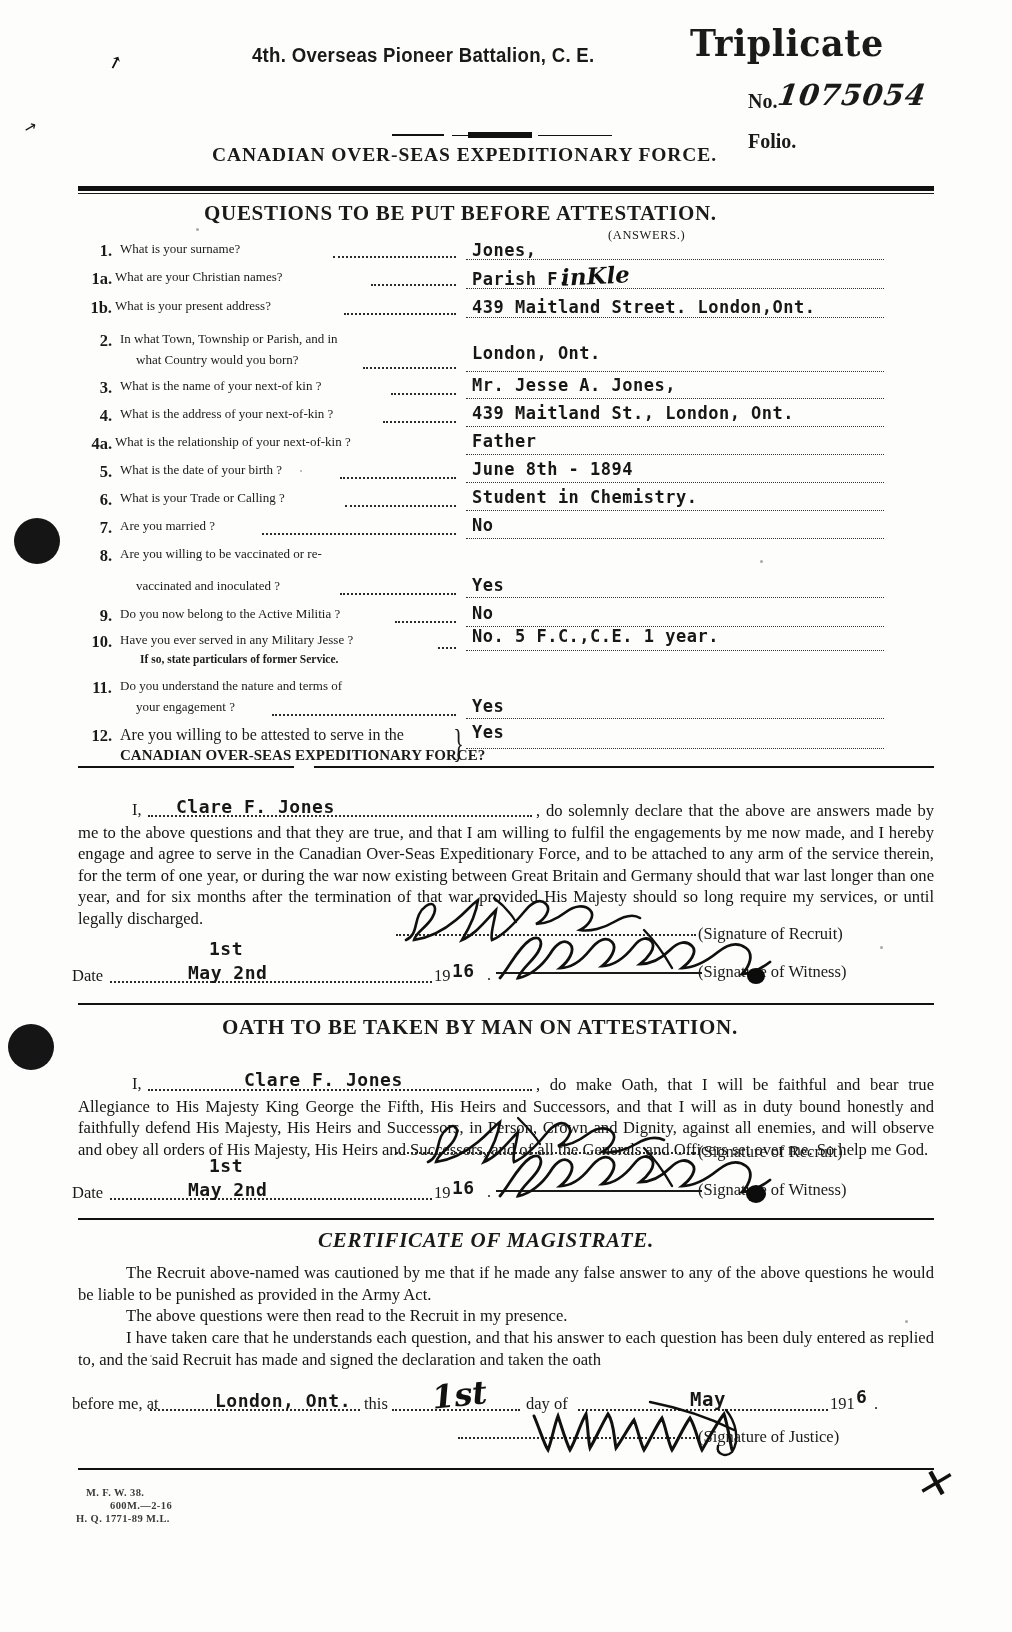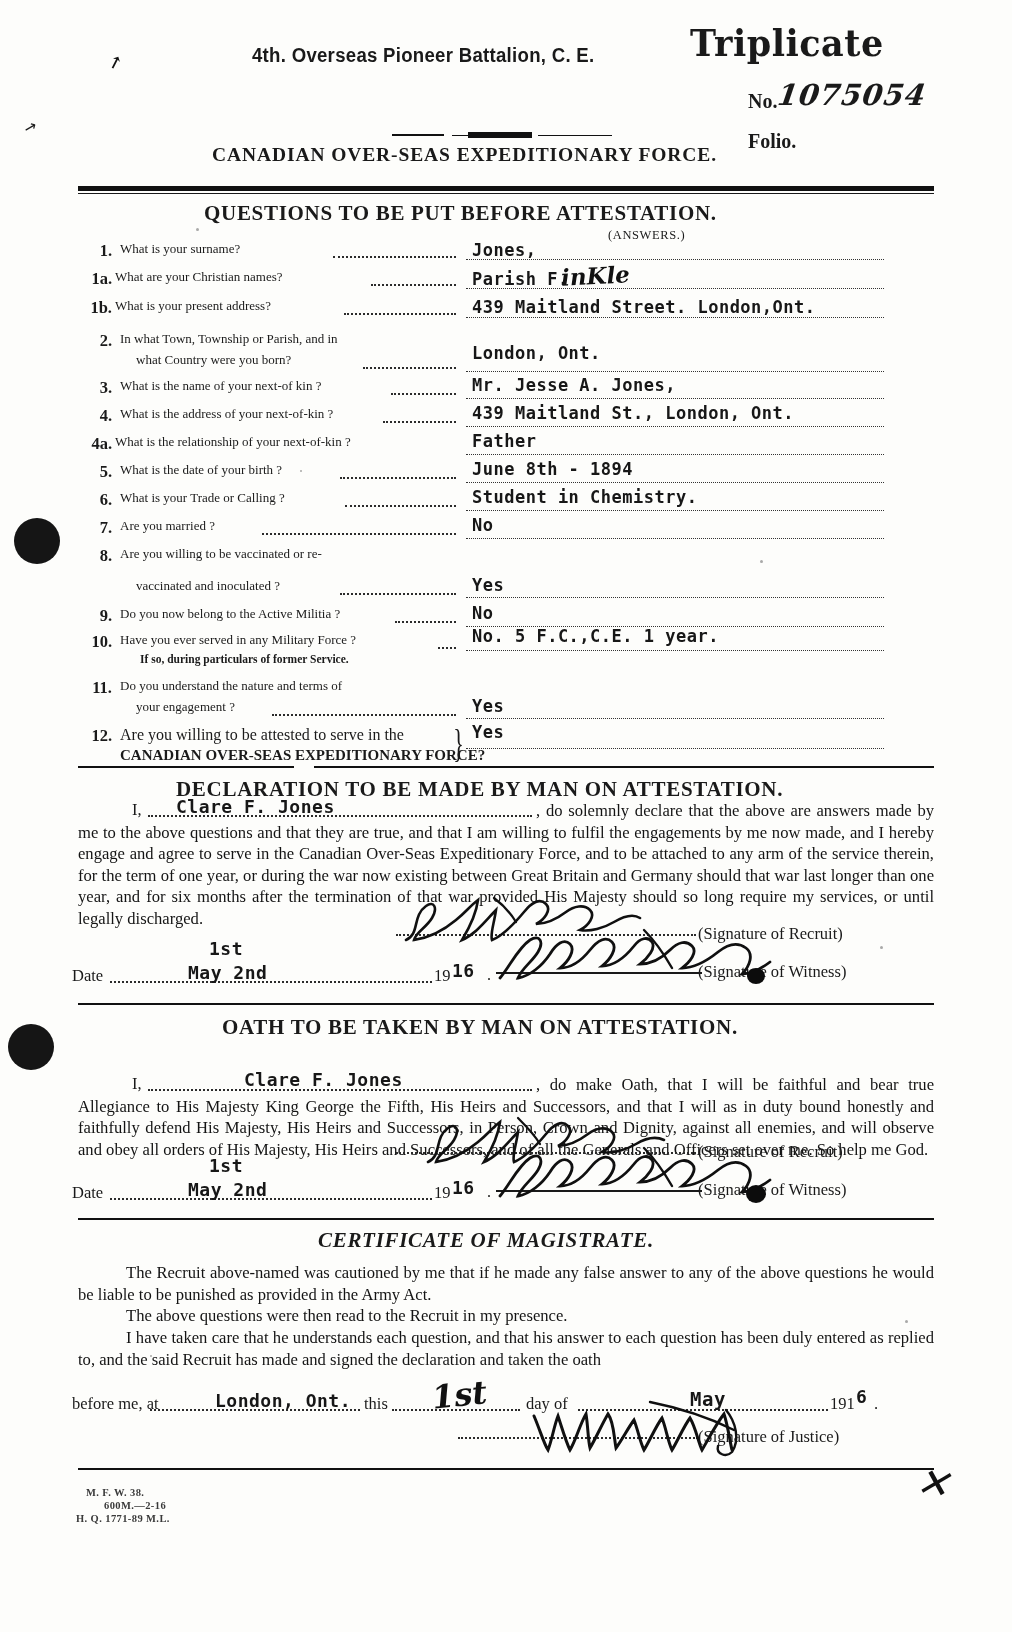--- a/index.html
+++ b/index.html
@@ -163,21 +163,21 @@
   <div class="abs hand" style="left:561px;top:262px;font-size:23px;transform:rotate(-3deg);">inKle</div>
 
   <div class="qnum" style="left:74px;top:298px;width:38px;">1b.</div>
   <div class="qtxt" style="left:115px;top:298px;">What is your present address?</div>
   <div class="leader" style="left:344px;top:313px;width:112px;"></div>
   <div class="ansline" style="left:466px;top:317px;width:418px;"></div>
   <div class="abs typed" style="left:472px;top:297px;font-size:17px;">439 Maitland Street. London,Ont.</div>
 
   <div class="qnum" style="left:78px;top:331px;width:34px;">2.</div>
   <div class="qtxt" style="left:120px;top:331px;">In what Town, Township or Parish, and in</div>
-  <div class="qtxt" style="left:136px;top:352px;">what Country were you born?</div>
+  <div class="qtxt" style="left:136px;top:352px;">what Country would you born?</div>
   <div class="leader" style="left:363px;top:367px;width:93px;"></div>
   <div class="ansline" style="left:466px;top:371px;width:418px;"></div>
   <div class="abs typed" style="left:472px;top:343px;font-size:17px;">London, Ont.</div>
 
   <div class="qnum" style="left:78px;top:378px;width:34px;">3.</div>
   <div class="qtxt" style="left:120px;top:378px;">What is the name of your next-of kin ?</div>
   <div class="leader" style="left:391px;top:393px;width:65px;"></div>
   <div class="ansline" style="left:466px;top:398px;width:418px;"></div>
   <div class="abs typed" style="left:472px;top:375px;font-size:17px;">Mr. Jesse A. Jones,</div>
 
@@ -217,44 +217,43 @@
   <div class="ansline" style="left:466px;top:597px;width:418px;"></div>
   <div class="abs typed" style="left:472px;top:575px;font-size:17px;">Yes</div>
 
   <div class="qnum" style="left:78px;top:606px;width:34px;">9.</div>
   <div class="qtxt" style="left:120px;top:606px;">Do you now belong to the Active Militia ?</div>
   <div class="leader" style="left:395px;top:621px;width:61px;"></div>
   <div class="ansline" style="left:466px;top:626px;width:418px;"></div>
   <div class="abs typed" style="left:472px;top:603px;font-size:17px;">No</div>
 
   <div class="qnum" style="left:70px;top:632px;width:42px;">10.</div>
-  <div class="qtxt" style="left:120px;top:632px;">Have you ever served in any Military Force ?</div>
+  <div class="qtxt" style="left:120px;top:632px;">Have you ever served in any Military Jesse ?</div>
   <div class="leader" style="left:438px;top:647px;width:18px;"></div>
-  <div class="abs smallnote" style="left:140px;top:653px;">If so, during particulars of former Service.</div>
+  <div class="abs smallnote" style="left:140px;top:653px;">If so, state particulars of former Service.</div>
   <div class="ansline" style="left:466px;top:650px;width:418px;"></div>
   <div class="abs typed" style="left:472px;top:626px;font-size:17px;">No. 5 F.C.,C.E. 1 year.</div>
 
   <div class="qnum" style="left:70px;top:678px;width:42px;">11.</div>
   <div class="qtxt" style="left:120px;top:678px;">Do you understand  the  nature and  terms of</div>
   <div class="qtxt" style="left:136px;top:699px;">your engagement ?</div>
   <div class="leader" style="left:272px;top:714px;width:184px;"></div>
   <div class="ansline" style="left:466px;top:718px;width:418px;"></div>
   <div class="abs typed" style="left:472px;top:696px;font-size:17px;">Yes</div>
 
   <div class="qnum" style="left:70px;top:726px;width:42px;">12.</div>
   <div class="qtxt" style="left:120px;top:726px;font-size:16px;">Are you willing to be attested to serve in the</div>
   <div class="qtxt smallcaps" style="left:120px;top:747px;">CANADIAN OVER-SEAS EXPEDITIONARY FORCE?</div>
   <div class="abs" style="left:449px;top:722px;font-size:40px;font-family:'Liberation Serif',serif;line-height:44px;transform:scaleX(.55);">}</div>
   <div class="ansline" style="left:466px;top:748px;width:418px;"></div>
   <div class="abs typed" style="left:472px;top:722px;font-size:17px;">Yes</div>
 
   <div class="rule-thin" style="left:78px;top:766px;width:216px;height:2px;background:#111;"></div>
   <div class="rule-thin" style="left:314px;top:766px;width:620px;height:2px;background:#111;"></div>
 
-  <div class="abs sect" style="left:176px;top:777px;">DECLARATION TO BE MADE BY MAN ON ATTESTATION.</div>
 
   <div class="abs dateword" style="left:132px;top:800px;">I,</div>
   <div class="leader" style="left:148px;top:815px;width:384px;"></div>
   <div class="abs typed" style="left:176px;top:796px;font-size:18px;">Clare F. Jones</div>
 
   <div class="para" style="left:78px;top:800px;width:856px;text-indent:458px;">, do solemnly declare that the above are answers made by me to the above questions and that they are true, and that I am willing to fulfil the engagements by me now made, and I hereby engage and agree to serve in the Canadian Over-Seas Expeditionary Force, and to be attached to any arm of the service therein, for the term of one year, or during the war now existing between Great Britain and Germany should that war last longer than one year, and for six months after the termination of that war provided His Majesty should so long require my services, or until legally discharged.</div>
 
   <div class="abs dateword" style="left:72px;top:966px;">Date</div>
   <div class="leader" style="left:110px;top:981px;width:322px;"></div>
   <div class="abs typed" style="left:188px;top:962px;font-size:18px;">May 2nd</div>
@@ -358,21 +357,21 @@
              C58 30 58 44 60 52 C66 42 72 28 78 18 C84 26 84 42 86 52 C92 44 98 32 104 24
              C108 34 110 46 114 54 C120 44 126 30 132 22 C136 32 138 46 142 54 C148 44 154 30 160 22
              C166 32 168 46 172 54 C178 44 186 28 194 18 C198 30 200 46 202 54" fill="none" stroke="#101010" stroke-width="3" stroke-linecap="round"></path>
     <path d="M120 6 C150 12 180 22 204 34" fill="none" stroke="#101010" stroke-width="2.4" stroke-linecap="round"></path>
     <path d="M196 14 C206 26 210 44 202 56 C196 62 186 58 188 50" fill="none" stroke="#101010" stroke-width="2.4" stroke-linecap="round"></path>
   </svg>
 
   <div class="rule-thin" style="left:78px;top:1468px;width:856px;height:2.4px;background:#111;"></div>
 
   <div class="footer" style="left:86px;top:1486px;">M. F. W. 38.</div>
-  <div class="footer" style="left:104px;top:1499px;">600M.—2-16</div>
+  <div class="footer" style="left:110px;top:1499px;">600M.—2-16</div>
   <div class="footer" style="left:76px;top:1512px;">H. Q. 1771-89 M.L.</div>
 
   <div class="speck" style="left:196px;top:228px;width:3px;height:3px;"></div>
   <div class="speck" style="left:618px;top:300px;width:3px;height:3px;"></div>
   <div class="speck" style="left:300px;top:470px;width:2px;height:2px;"></div>
   <div class="speck" style="left:760px;top:560px;width:3px;height:3px;"></div>
   <div class="speck" style="left:880px;top:946px;width:3px;height:3px;"></div>
   <div class="speck" style="left:150px;top:1355px;width:2px;height:2px;"></div>
   <div class="speck" style="left:905px;top:1320px;width:3px;height:3px;"></div>
 

